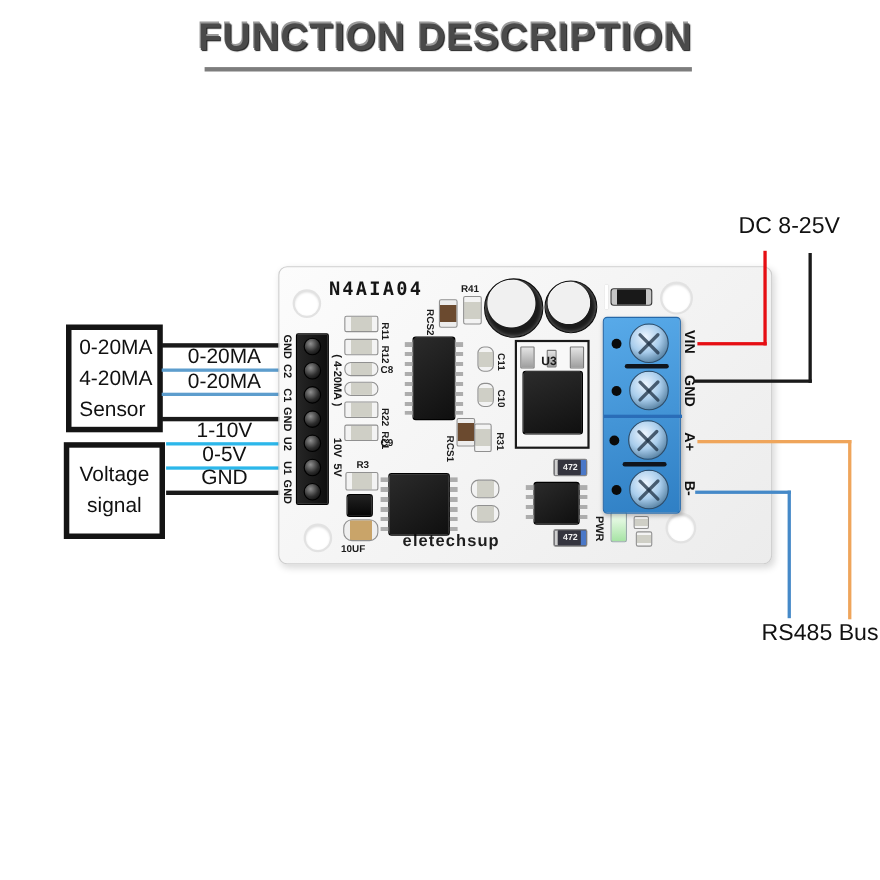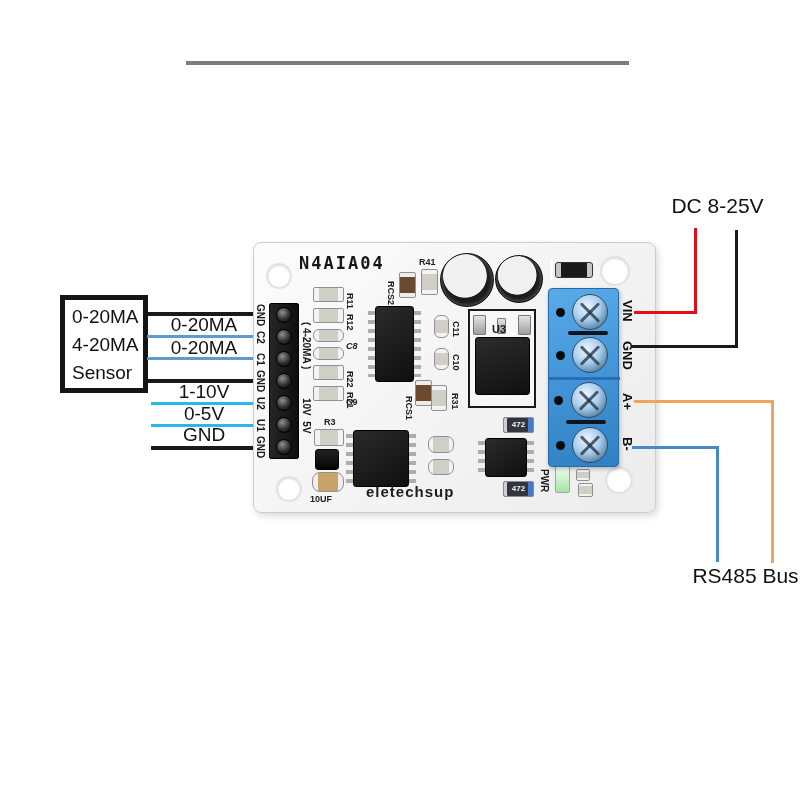--- a/index.html
+++ b/index.html
@@ -67,43 +67,48 @@
   .screw::before,.screw::after{content:"";position:absolute;left:12%;top:calc(50% - 1.5px);width:76%;height:3px;background:rgba(30,48,68,.75);border-radius:2px;}
   .screw::before{transform:rotate(45deg);} .screw::after{transform:rotate(-45deg);}
   .dot{border-radius:50%;background:#0a0a0a;}
   .tlbl{font-size:13px;font-weight:bold;line-height:15px;color:#0e0e0e;}
 </style>
 </head>
 <body>
 
 <div class="page">
 
+  <div class="abs title" style="left:180px;top:14px;width:450px;">FUNCTION DESCRIPTION</div>
   <div class="abs title-rule" style="left:186px;top:61px;width:443px;height:4px;"></div>
 
   <div class="abs note-box" style="left:60px;top:295px;width:88px;height:98px;padding:3px 0 0 7px;">
     <div>0-20MA</div>
     <div>4-20MA</div>
     <div>Sensor</div>
+  </div>
+  <div class="abs note-box" style="left:58px;top:402px;width:92px;height:88px;padding-top:11px;text-align:center;">
+    <div>Voltage</div>
+    <div>signal</div>
   </div>
 
   <div class="abs wire black" style="left:147px;top:312px;width:107px;"></div>
   <div class="abs wire steel" style="left:147px;top:335px;width:107px;"></div>
   <div class="abs wire steel" style="left:147px;top:357px;width:107px;"></div>
   <div class="abs wire black" style="left:147px;top:379px;width:107px;"></div>
   <div class="abs wire cyan" style="left:151px;top:402px;width:103px;"></div>
   <div class="abs wire cyan" style="left:151px;top:424px;width:103px;"></div>
   <div class="abs wire black" style="left:151px;top:446px;width:103px;"></div>
 
   <div class="abs wire-lbl" style="left:158px;top:314px;width:92px;">0-20MA</div>
   <div class="abs wire-lbl" style="left:158px;top:337px;width:92px;">0-20MA</div>
   <div class="abs wire-lbl" style="left:158px;top:381px;width:92px;">1-10V</div>
   <div class="abs wire-lbl" style="left:158px;top:403px;width:92px;">0-5V</div>
   <div class="abs wire-lbl" style="left:158px;top:424px;width:92px;">GND</div>
 
-  <div class="abs pcb" style="left:253px;top:242px;width:403px;height:271px;">
+  <div class="abs pcb" style="left:253px;top:242px;width:449px;height:271px;">
     <div class="abs hole" style="left:14px;top:22px;width:22px;height:22px;"></div>
     <div class="abs hole" style="left:348px;top:15px;width:26px;height:26px;"></div>
     <div class="abs hole" style="left:24px;top:235px;width:22px;height:22px;"></div>
     <div class="abs hole" style="left:353px;top:225px;width:24px;height:24px;"></div>
 
     <div class="abs model" style="left:45px;top:10px;">N4AIA04</div>
     <div class="abs brand" style="left:112px;top:240px;">eletechsup</div>
 
     <div class="abs header" style="left:15px;top:60px;width:30px;height:156px;"></div>
     <div class="abs hpin" style="left:22px;top:64px;width:16px;height:16px;"></div>
@@ -122,21 +127,21 @@
     <div class="abs vt pinlbl" style="left:0px;top:169px;width:13px;height:26px;">U1</div>
     <div class="abs vt pinlbl" style="left:0px;top:191px;width:13px;height:26px;">GND</div>
     <div class="abs vt notelbl" style="left:46px;top:66px;width:12px;height:74px;">( 4-20MA )</div>
     <div class="abs vt notelbl" style="left:46px;top:146px;width:12px;height:54px;">10V  5V</div>
 
     <div class="abs chip" style="left:59px;top:44px;width:31px;height:15px;"></div>
     <div class="abs vt reflbl" style="left:90px;top:44px;width:12px;height:28px;">R11</div>
     <div class="abs chip" style="left:59px;top:65px;width:31px;height:15px;"></div>
     <div class="abs vt reflbl" style="left:90px;top:65px;width:12px;height:28px;">R12</div>
     <div class="abs chip" style="left:59px;top:86px;width:31px;height:13px;border-radius:6px;"></div>
-    <div class="abs reflbl h" style="left:92px;top:97px;font-style:italic;">C8</div>
+    <div class="abs reflbl h" style="left:92px;top:87px;">C8</div>
     <div class="abs chip" style="left:59px;top:104px;width:31px;height:13px;border-radius:6px;"></div>
     <div class="abs reflbl h" style="left:92px;top:105px;margin-top:48px;">C9</div>
     <div class="abs chip" style="left:59px;top:122px;width:31px;height:15px;"></div>
     <div class="abs vt reflbl" style="left:90px;top:122px;width:12px;height:28px;">R22</div>
     <div class="abs chip" style="left:59px;top:143px;width:31px;height:15px;"></div>
     <div class="abs vt reflbl" style="left:90px;top:143px;width:12px;height:28px;">R21</div>
 
     <div class="abs vt reflbl" style="left:130px;top:33px;width:13px;height:34px;">RCS2</div>
     <div class="abs chip v brown" style="left:145px;top:29px;width:17px;height:26px;"></div>
     <div class="abs reflbl h" style="left:165px;top:13px;">R41</div>

